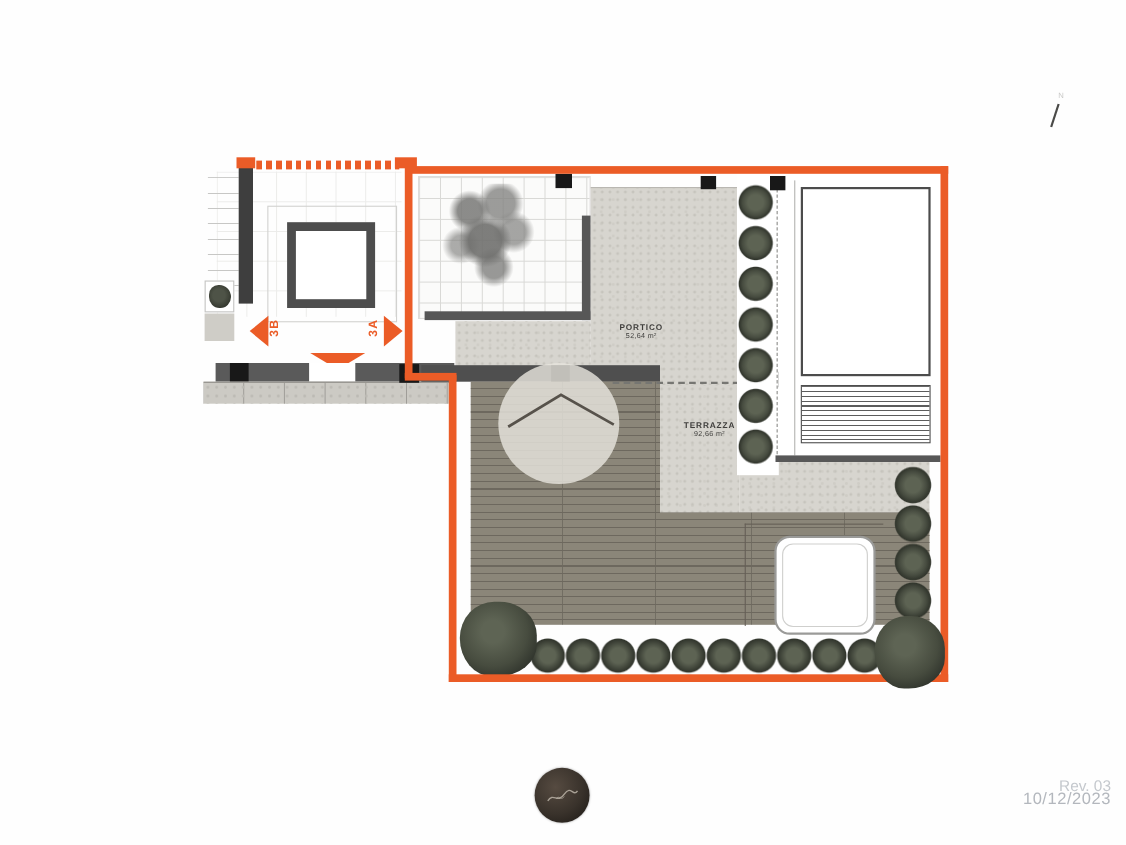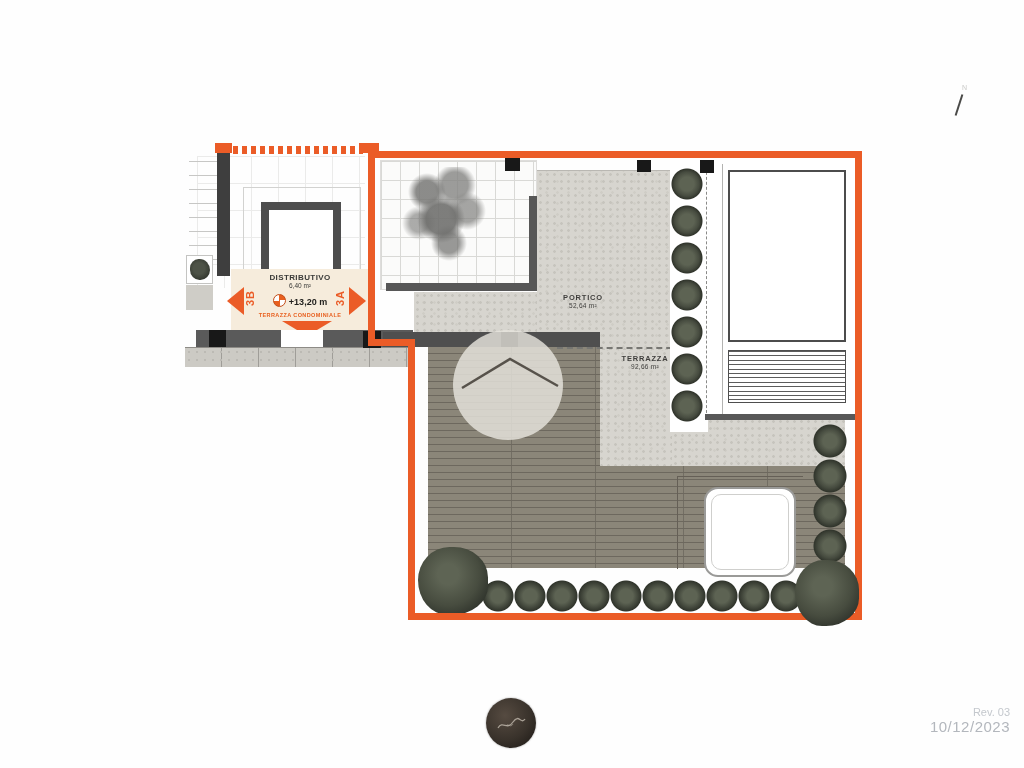--- a/index.html
+++ b/index.html
@@ -83,21 +83,21 @@
   
   .lbl{color:#3f3e3c;text-align:center;line-height:1.25;}
   .lbl-title{font-size:7.5px;font-weight:bold;letter-spacing:.8px;}
   .lbl-area{font-size:6.5px;letter-spacing:.3px;}
   .cream-box{background:#f6ecdc;}
   .d-title{font-size:8px;font-weight:bold;color:#3a3a38;letter-spacing:.4px;}
   .d-area{font-size:6.5px;color:#3a3a38;}
   .d-level{font-size:9px;font-weight:bold;color:#23221f;}
   .d-condo{font-size:5.5px;color:#e8601f;font-weight:bold;letter-spacing:.4px;}
   .unit{color:#eb5c27;font-weight:bold;font-size:11px;writing-mode:vertical-rl;transform:rotate(180deg);letter-spacing:1px;}
-  .rev-line{font-size:11px;color:#c4c8cd;text-align:right;}
+  .rev-line{font-size:14px;color:#c4c8cd;text-align:right;}
   .date-line{font-size:15px;color:#b3b7bd;text-align:right;letter-spacing:.5px;}
   .north-n{font-size:7px;color:#c9c9c7;}
 
   .tri-left{width:0;height:0;border-top:14px solid rgba(0,0,0,0);border-bottom:14px solid rgba(0,0,0,0);border-right:17px solid #eb5c27;}
   .tri-right{width:0;height:0;border-top:14px solid rgba(0,0,0,0);border-bottom:14px solid rgba(0,0,0,0);border-left:17px solid #eb5c27;}
   .tri-down{width:0;height:0;border-left:25px solid rgba(0,0,0,0);border-right:25px solid rgba(0,0,0,0);border-top:15px solid #eb5c27;}
 
   .level-marker{
     width:11px;height:11px;border-radius:50%;
     background:conic-gradient(#e8601f 0 90deg, #ffffff 90deg 180deg, #e8601f 180deg 270deg, #ffffff 270deg 360deg);
@@ -122,30 +122,20 @@
   <div class="abs orange" style="left:359px;top:143px;width:20px;height:10px;"></div>
 
   <div class="abs" style="left:243px;top:187px;width:116px;height:104px;border:1px solid #d2d2d0;"></div>
   <div class="abs" style="left:261px;top:202px;width:80px;height:78px;border:8px solid #4d4d4d;background:#ffffff;box-sizing:border-box;"></div>
 
   <div class="abs" style="left:186px;top:255px;width:27px;height:29px;background:#ffffff;border:1px solid #c4c4c2;box-sizing:border-box;">
     <div class="abs" style="left:3px;top:3px;width:20px;height:21px;background:radial-gradient(circle at 45% 45%, #4e5347 0 35%, #33372e 75%, rgba(0,0,0,0) 82%);border-radius:45% 55% 50% 50%;"></div>
   </div>
   <div class="abs" style="left:186px;top:285px;width:27px;height:25px;background:#cfcdc7;"></div>
 
-  <div class="abs cream-box" style="left:231px;top:269px;width:138px;height:66px;">
-    <div style="text-align:center;padding-top:4px;">
-      <div class="d-title">DISTRIBUTIVO</div>
-      <div class="d-area">6,40 m²</div>
-      <div style="margin-top:2px;">
-        <span class="level-marker"></span><span class="d-level">+13,20 m</span>
-      </div>
-      <div class="d-condo" style="margin-top:3px;">TERRAZZA CONDOMINIALE</div>
-    </div>
-  </div>
   <div class="abs tri-left" style="left:227px;top:287px;"></div>
   <div class="abs tri-right" style="left:349px;top:287px;"></div>
   <div class="abs tri-down" style="left:282px;top:321px;"></div>
   <div class="abs unit" style="left:244px;top:290px;">3B</div>
   <div class="abs unit" style="left:334px;top:290px;">3A</div>
 
   <div class="abs wallband" style="left:196px;top:330px;width:217px;height:17px;"></div>
   <div class="abs" style="left:281px;top:330px;width:42px;height:17px;background:#ffffff;"></div>
   <div class="abs blackcol" style="left:209px;top:330px;width:17px;height:17px;"></div>
   <div class="abs pebble-light" style="left:185px;top:347px;width:227px;height:19px;"></div>
@@ -203,21 +193,21 @@
 
   <div class="abs bush-col2" style="left:811px;top:424px;width:38px;height:140px;"></div>
   <div class="abs bush-row" style="left:482px;top:580px;width:322px;height:33px;"></div>
   <div class="abs blob" style="left:418px;top:547px;width:70px;height:68px;"></div>
   <div class="abs blob" style="left:795px;top:560px;width:64px;height:66px;z-index:6;"></div>
 
   <div class="abs lbl" style="left:548px;top:293px;width:70px;">
     <div class="lbl-title">PORTICO</div>
     <div class="lbl-area">52,64 m²</div>
   </div>
-  <div class="abs lbl" style="left:610px;top:354px;width:70px;">
+  <div class="abs lbl" style="left:610px;top:382px;width:70px;">
     <div class="lbl-title">TERRAZZA</div>
     <div class="lbl-area">92,66 m²</div>
   </div>
 
   <div class="abs orange" style="left:372px;top:151px;width:490px;height:7px;z-index:5;"></div>
   <div class="abs orange" style="left:855px;top:151px;width:7px;height:469px;z-index:5;"></div>
   <div class="abs orange" style="left:408px;top:613px;width:454px;height:7px;z-index:5;"></div>
   <div class="abs orange" style="left:408px;top:341px;width:7px;height:279px;z-index:5;"></div>
   <div class="abs orange" style="left:368px;top:339px;width:47px;height:7px;z-index:5;"></div>
   <div class="abs orange" style="left:368px;top:151px;width:7px;height:193px;z-index:5;"></div>

